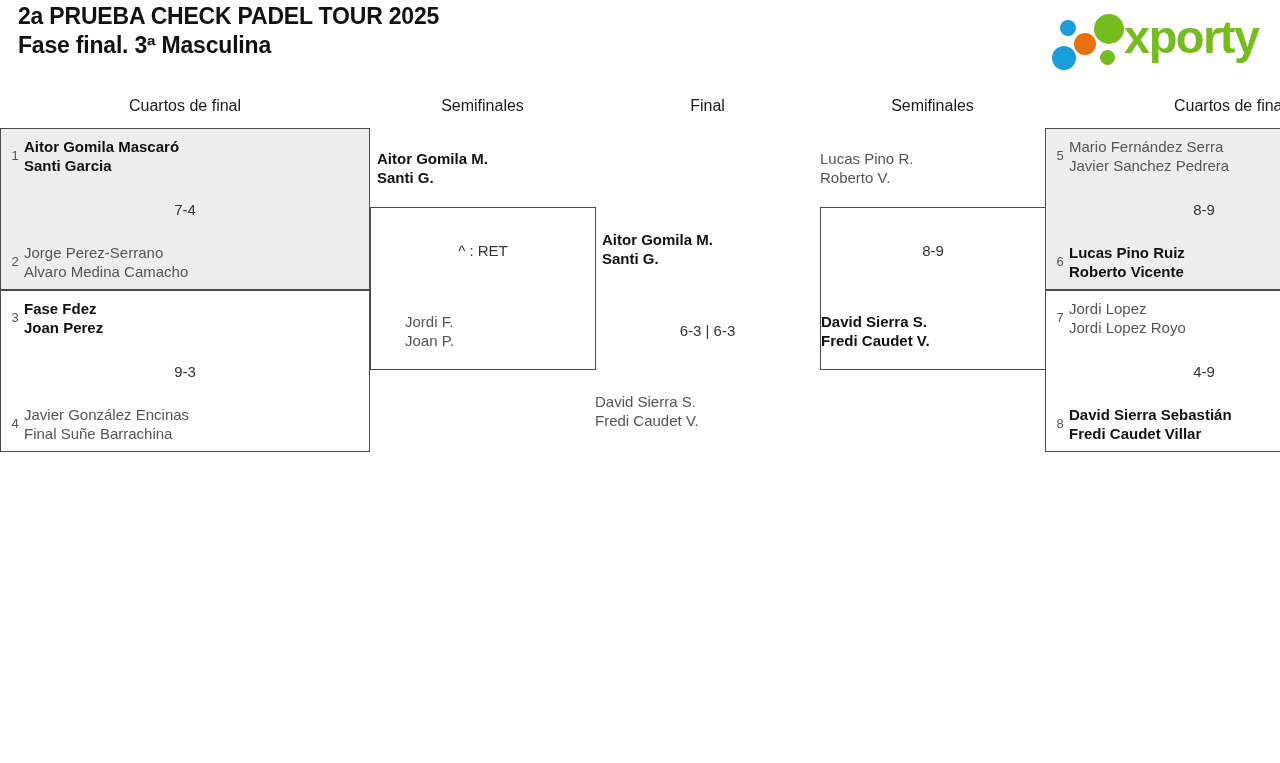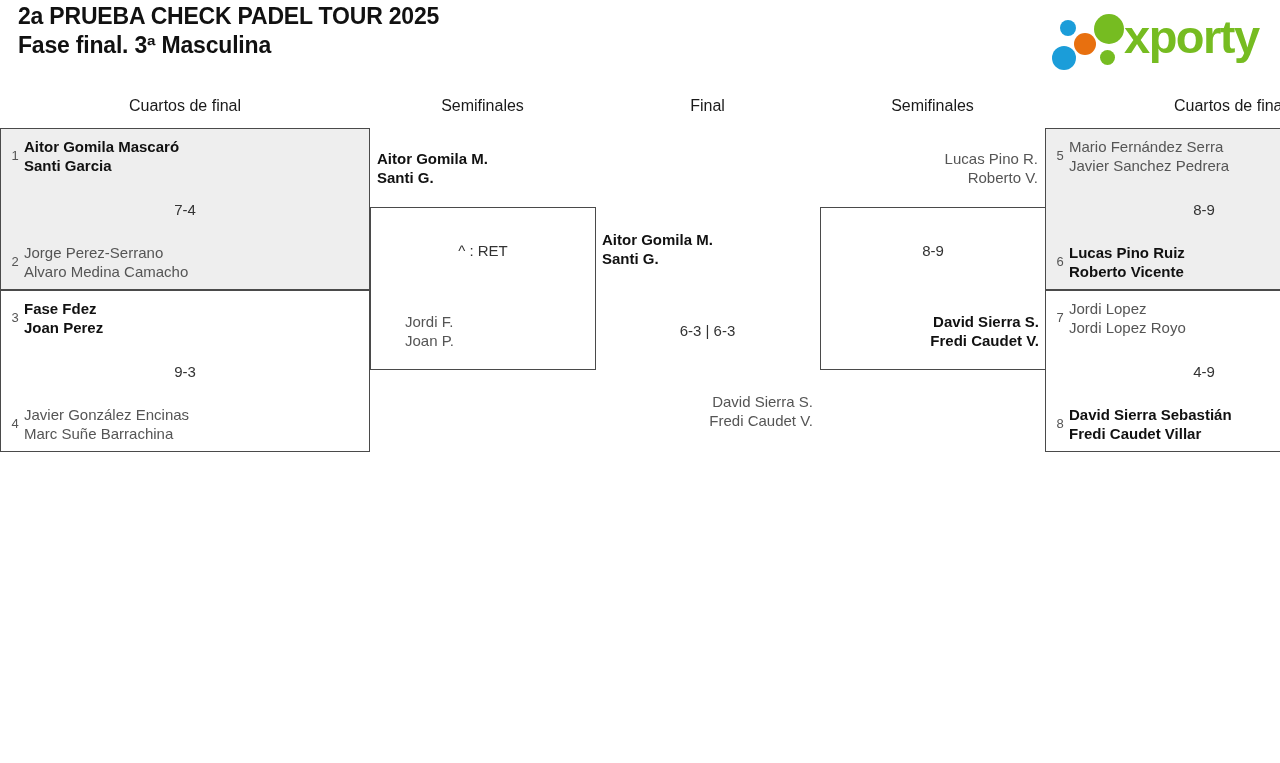--- a/index.html
+++ b/index.html
@@ -166,21 +166,21 @@
   .float-team {
     position: absolute;
     font-size: 15px;
     line-height: 19px;
     white-space: nowrap;
   }
   .float-team.winner { font-weight: 700; color: #111111; }
   .float-team.loser  { font-weight: 400; color: #555555; }
   .float-team .name-line { display: block; }
   .align-left  { text-align: left; }
-  .align-right { text-align: right; }
+  .align-right { }
 
   .final-score {
     position: absolute;
     font-size: 15px;
     color: #333333;
     white-space: nowrap;
   }
 </style>
 </head>
 <body>
@@ -237,21 +237,21 @@
       <span class="names">
         <span class="name-line">Fase Fdez</span>
         <span class="name-line">Joan Perez</span>
       </span>
     </div>
     <div class="qf-score" style="top:72px;">9-3</div>
     <div class="team team-bottom loser">
       <span class="seed">4</span>
       <span class="names">
         <span class="name-line">Javier González Encinas</span>
-        <span class="name-line">Marc Suñe Barrachina</span>
+        <span class="name-line">Final Suñe Barrachina</span>
       </span>
     </div>
   </div>
 
   <div class="qf-box qf-right shaded" style="top:128px;">
     <div class="team team-top loser">
       <span class="seed">5</span>
       <span class="names">
         <span class="name-line">Mario Fernández Serra</span>
         <span class="name-line">Javier Sanchez Pedrera</span>

